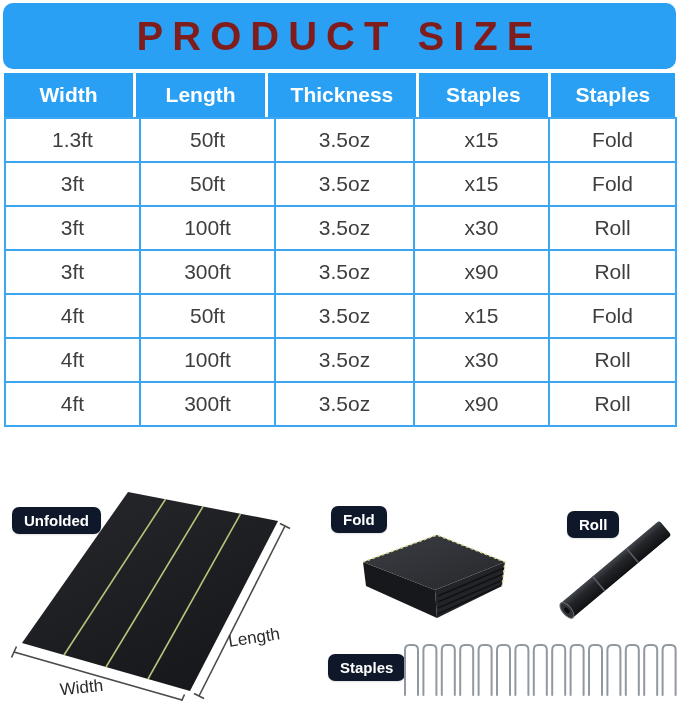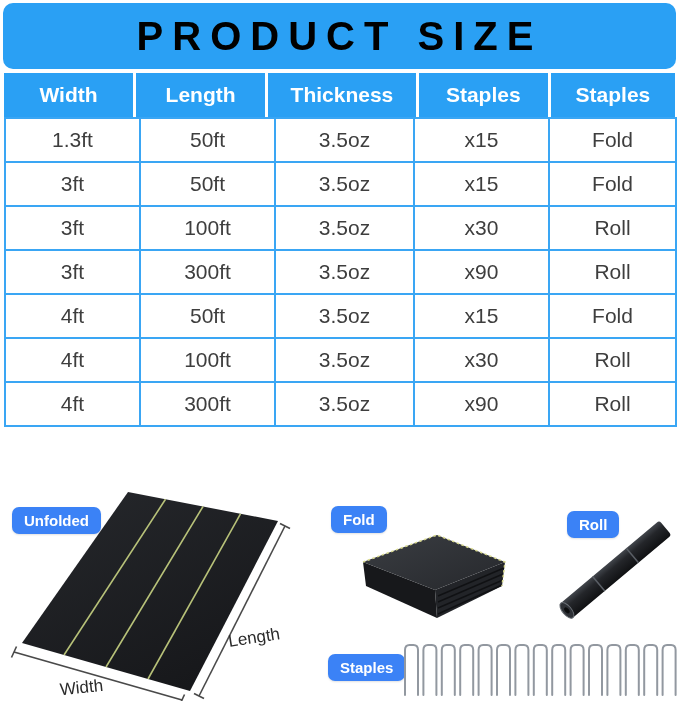--- a/index.html
+++ b/index.html
@@ -8,21 +8,21 @@
     background:#ffffff;
     font-family:"Liberation Sans", sans-serif;
   }
   
   .banner{
     position:absolute;left:3px;top:3px;width:673px;height:66px;
     background:#2AA0F4;border-radius:10px;
     display:flex;align-items:center;justify-content:center;
   }
   .banner .title{
-    color:#000000;font-size:40px;font-weight:bold;letter-spacing:9px;
+    color:#7f1d1d;font-size:40px;font-weight:bold;letter-spacing:9px;
     margin:0;line-height:1;
   }
   
   .size-table-wrap{position:absolute;left:4px;top:73px;width:671px;}
   .thead{display:flex;height:44px;width:671px;box-sizing:border-box;}
   .thead .th{
     background:#2AA0F4;color:#fff;font-weight:bold;font-size:21px;
     display:flex;align-items:center;justify-content:center;
     box-sizing:border-box;border-right:3px solid #fff;
   }
@@ -32,21 +32,21 @@
   table.body-table{
     width:671px;border-collapse:collapse;table-layout:fixed;
   }
   table.body-table td{
     border:2px solid #3AA6F4;height:42px;padding:0;
     text-align:center;vertical-align:middle;
     font-size:21px;color:#3e3e3e;background:#fff;margin-top:36px;
   }
   
   .badge{
-    position:absolute;background:#3b82f6;color:#fff;font-weight:bold;
+    position:absolute;background:#0f172a;color:#fff;font-weight:bold;
     font-size:15px;line-height:1;border-radius:7px;padding:6px 12px;
     box-shadow:0 1px 2px rgba(0,0,0,0.12);
   }
   .badge-unfolded{left:12px;top:507px;}
   .badge-fold{left:331px;top:506px;}
   .badge-roll{left:567px;top:511px;}
   .badge-staples{left:328px;top:654px;}
   
   .fig{position:absolute;}
   .fig-unfolded{left:0;top:480px;}

